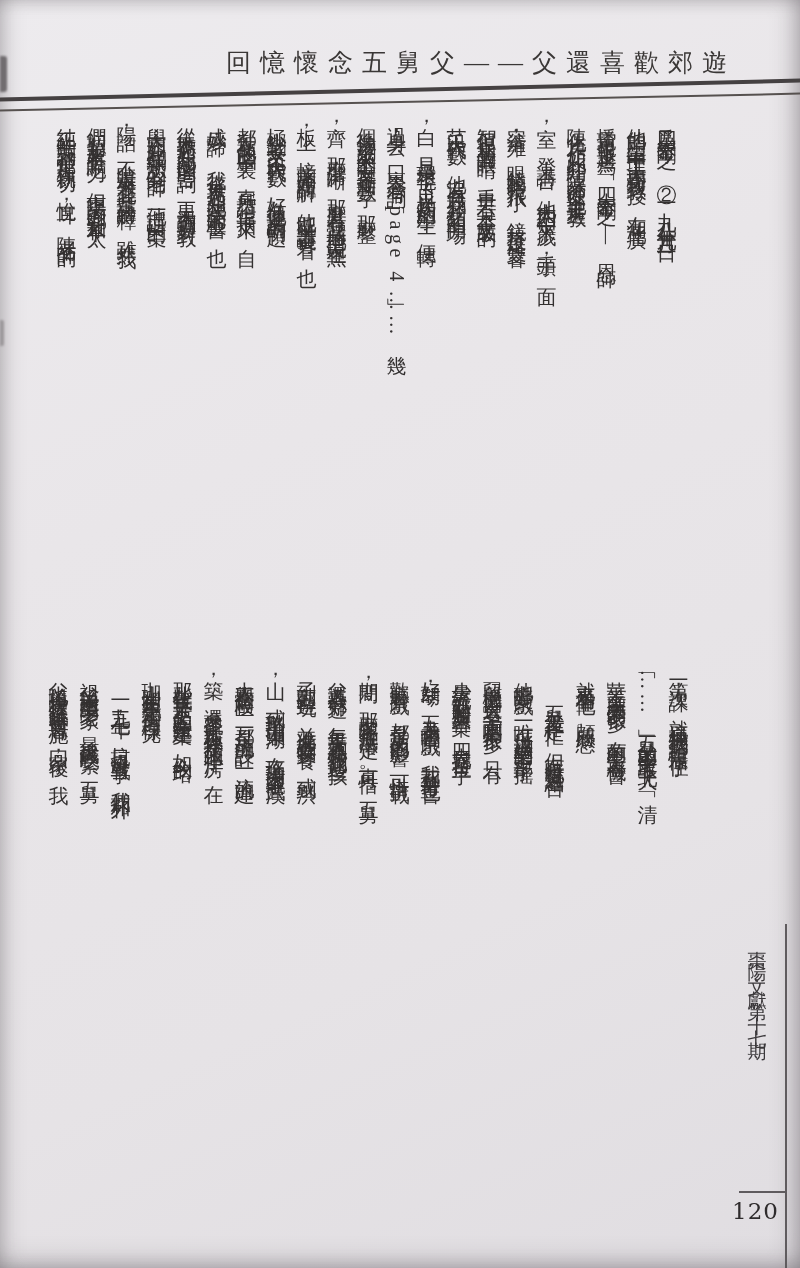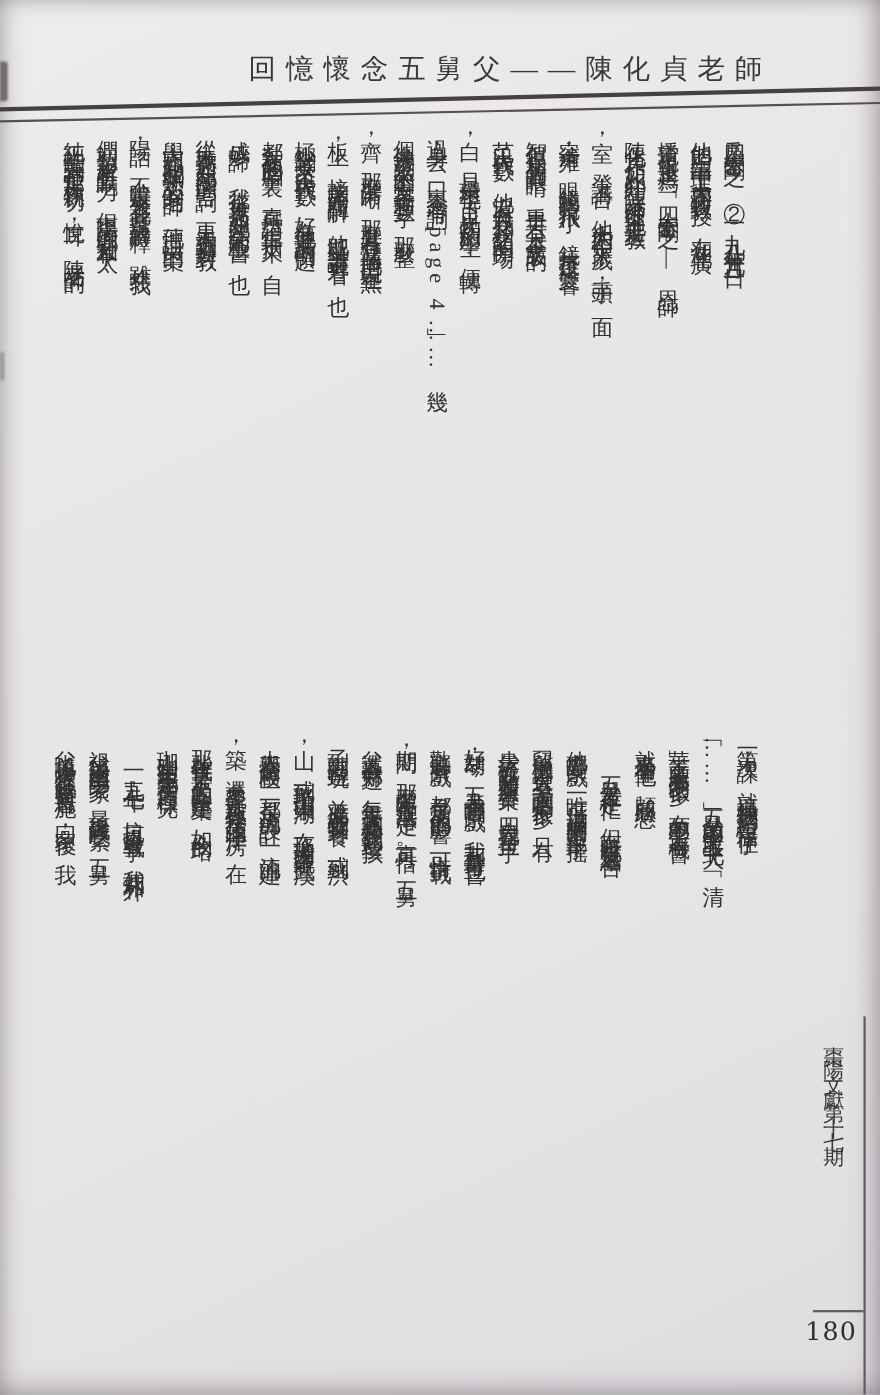--- a/index.html
+++ b/index.html
@@ -45,21 +45,21 @@
   }
   .edge-smudge {
     position:absolute; top:320px; left:0; width:4px; height:26px;
     background:#8a8588; border-radius:0 2px 2px 0; filter:blur(1.2px); opacity:.7;
   }
 </style>
 </head>
 <body>
 
 <div class="sheet">
-  <div class="title">回憶懷念五舅父——陳化貞老師</div>
+  <div class="title">回憶懷念五舅父——父還喜歡郊遊</div>
   <div class="rule rule-thick"></div>
   <div class="rule rule-thin"></div>
 
   <div class="vcols upper">
       <div class="vcol">爲四大金剛之一。②一九九八年九月二日，</div>
       <div class="vcol">他的門生華中理工大學周牧教授，在湖北廣</div>
       <div class="vcol">播電視報上題爲：「四大金剛之一——恩師</div>
       <div class="vcol">陳化貞」作如此介紹」陳老師從容地走進教</div>
       <div class="vcol">室，登上講台，他大約四十來歲，手頭，面</div>
       <div class="vcol">容清雍，眼鏡的鏡片很小，鏡片後是一雙睿</div>
@@ -100,17 +100,17 @@
       <div class="vcol">那些年代算是了不起的豪華建築。如今的珞</div>
       <div class="vcol">珈山和當年完全變了個模樣兒。</div>
       <div class="vcol">　一九三七年，抗日爆發戰爭，我們和外</div>
       <div class="vcol">祖父等返回棗陽老家。最後武漢吃緊，五舅</div>
       <div class="vcol">父也隨學校遷往戰時省會恩施。回家後，我</div>
     </div>
 
   <div class="journal">棗陽文獻第十七期</div>
   <div class="jrule"></div>
   <div class="jtick"></div>
-  <div class="pagenum">180</div>
+  <div class="pagenum">120</div>
 
   <div class="corner-mark"></div>
   <div class="edge-smudge"></div>
 </div>
 
 </body></html>

